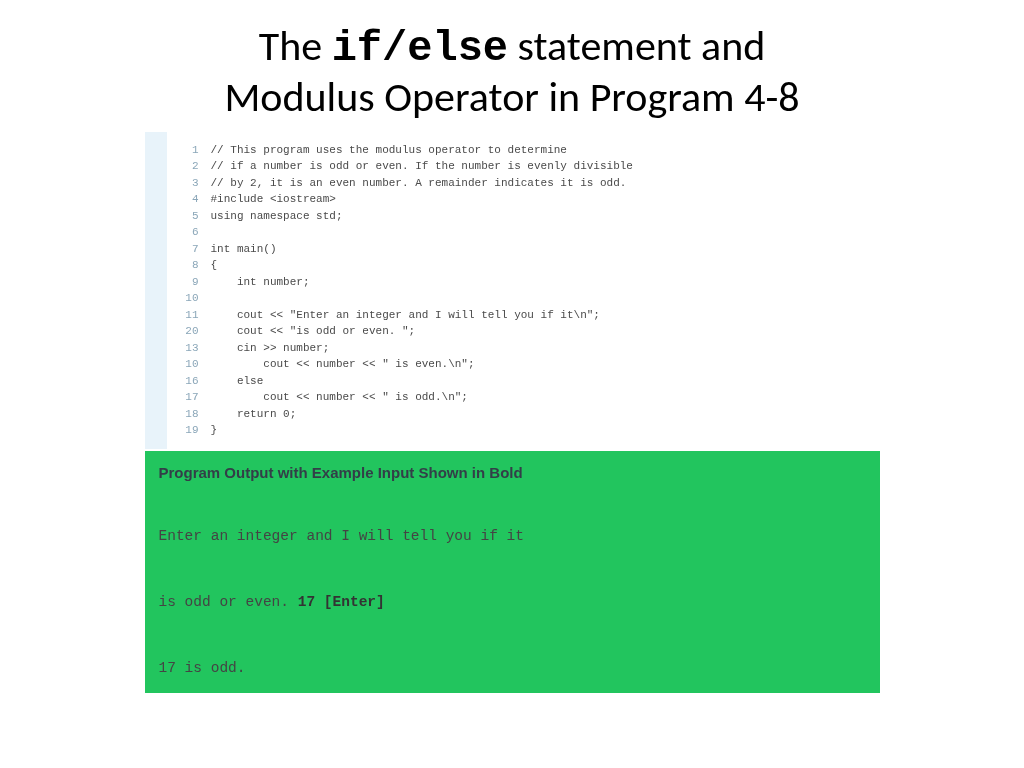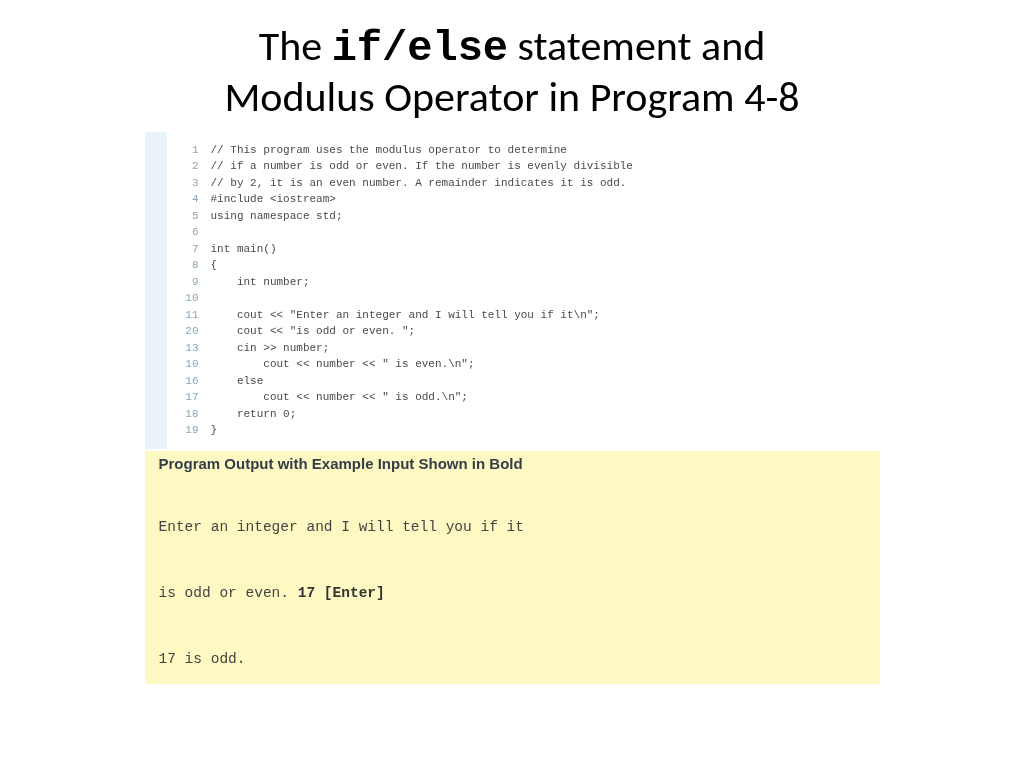--- a/index.html
+++ b/index.html
@@ -56,22 +56,22 @@
   }
   .lineno {
     display: inline-block;
     width: 24px;
     text-align: right;
     color: #8aa6b8;
     margin-right: 12px;
     font-family: "Courier New", Courier, monospace;
   }
   .output-block {
-    background: #fef9c3;
-    padding: 4px 14px 14px 14px;
+    background: #22c55e;
+    padding: 13px 14px 14px 14px;
     margin-top: 2px;
   }
   .output-heading {
     font-family: Arial, sans-serif;
     font-weight: bold;
     color: #333e48;
     font-size: 15px;
     margin-bottom: 4px;
   }
   .output-line {

